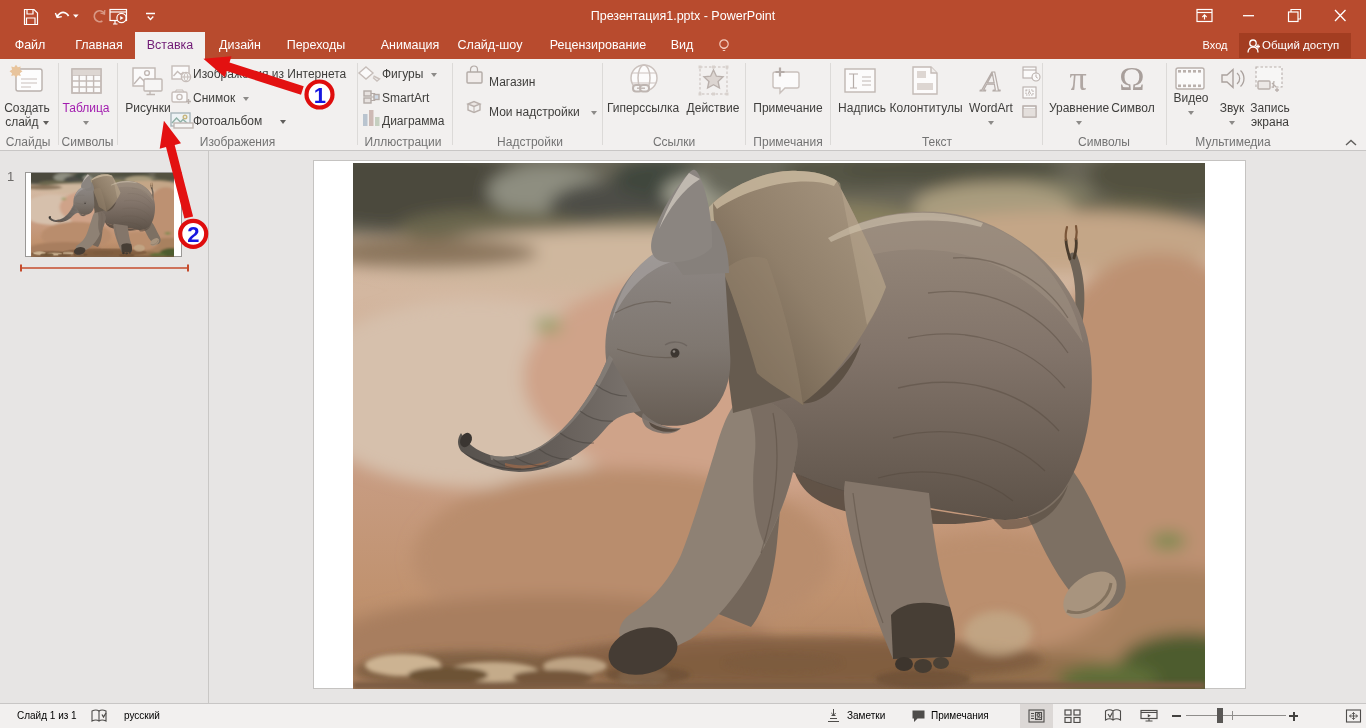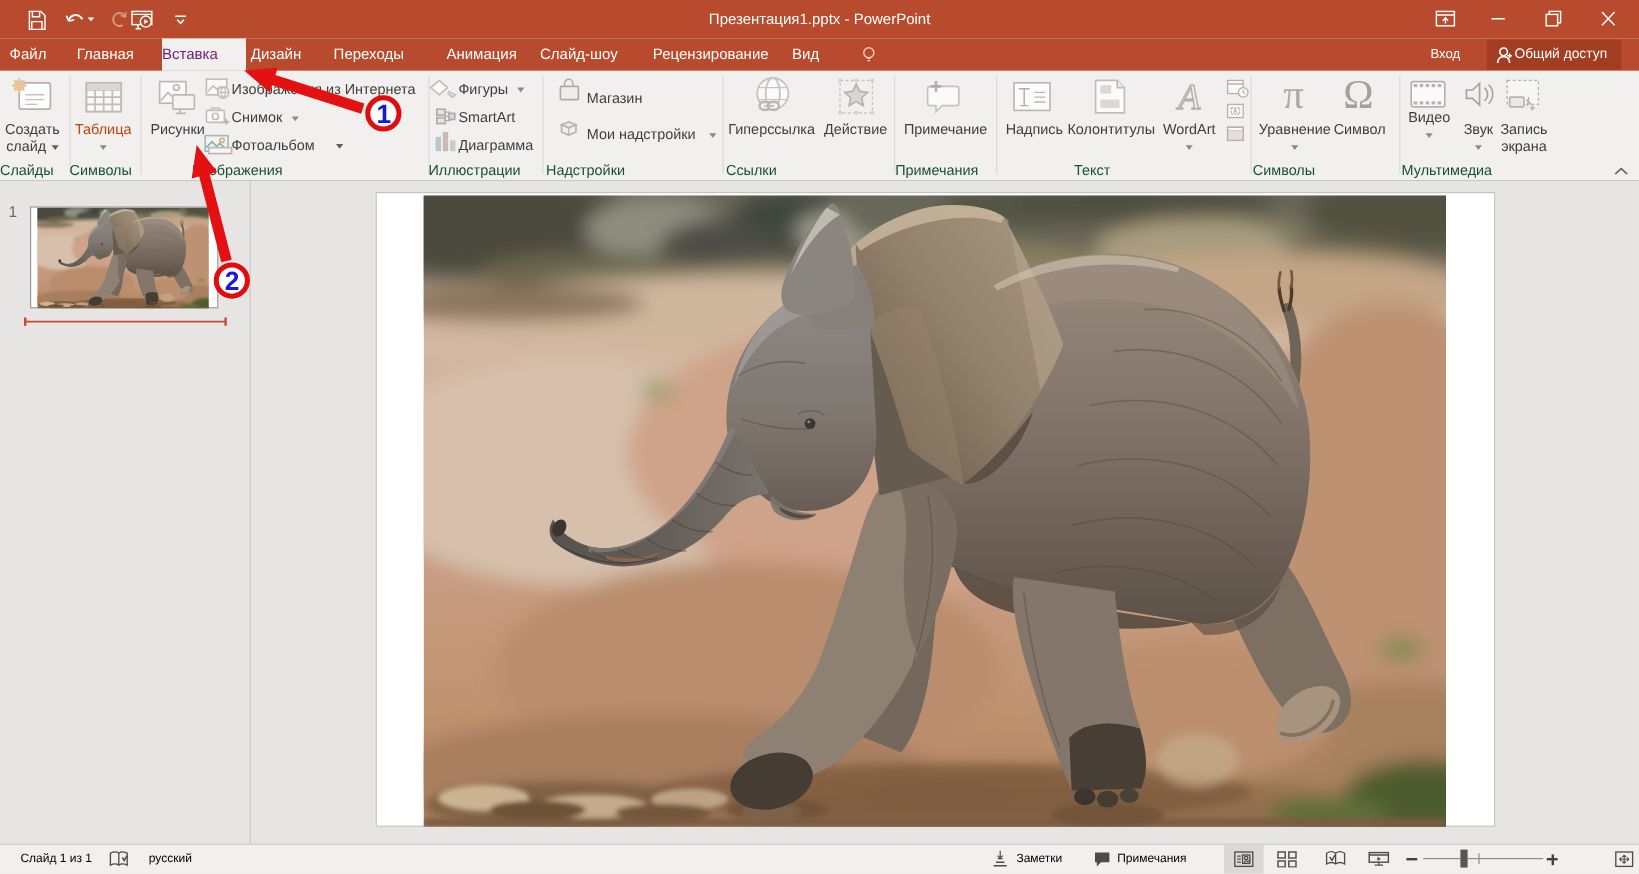--- a/index.html
+++ b/index.html
@@ -1,28 +1,28 @@
 <!DOCTYPE html>
 <html><head><meta charset="utf-8"><style>
 *{margin:0;padding:0;box-sizing:border-box}
 html,body{width:1366px;height:728px;overflow:hidden;font-family:"Liberation Sans",sans-serif}
 #app{position:absolute;left:0;top:0;width:1366px;height:728px;background:#e7e5e4}
 .abs{position:absolute}
 
 #titlebar{left:0;top:0;width:1366px;height:32px;background:#b84b2e;color:#fff}
 #tabrow{left:0;top:32px;width:1366px;height:27px;background:#b84b2e;color:#fff}
-.tab{position:absolute;top:32px;height:27px;line-height:26px;font-size:12.5px;color:#fff;}
+.tab{position:absolute;top:32px;height:27px;line-height:26px;font-size:12.5px;color:#fff;text-align:center}
 #tab-active{background:#f2f0ef;color:#701a75}
 #title-text{left:0;top:0;width:1366px;height:32px;line-height:32px;text-align:center;font-size:12.5px;color:#fff}
 
 #ribbon{left:0;top:59px;width:1366px;height:92px;background:#f2f0ef;border-bottom:1px solid #c8c6c5}
 .gsep{position:absolute;top:4px;height:82px;width:1px;background:#dcdad8}
-.glabel{position:absolute;top:135px;font-size:12px;color:#14532d;white-space:nowrap}
+.glabel{position:absolute;top:135px;font-size:12px;color:#737373;text-align:center;white-space:nowrap}
 .biglabel{position:absolute;font-size:12px;color:#3f3e3c;text-align:center;white-space:nowrap}
-.gray{color:#c2410c}
+.gray{color:#a21caf}
 .rowitem{position:absolute;font-size:12px;color:#3f3e3c;white-space:nowrap}
 .dd{display:inline-block;width:0;height:0;border-left:3.5px solid transparent;border-right:3.5px solid transparent;border-top:4px solid #8c8a88;vertical-align:middle;margin-left:4px}
 .dddark{border-top-color:#605e5c}
 
 #work{left:0;top:151px;width:1366px;height:552px;background:#e7e5e4}
 #paneldiv{left:208px;top:151px;width:1px;height:552px;background:#c9c7c5}
 #slide{left:313px;top:160px;width:933px;height:529px;background:#fff;border:1px solid #c5c3c1}
 #statusbar{left:0;top:703px;width:1366px;height:25px;background:#f2f0ef;border-top:1px solid #c8c6c5;font-size:12px;color:#4e4c4a}
 .sb{position:absolute;top:0;height:24px;line-height:24px;font-size:10px}
 

